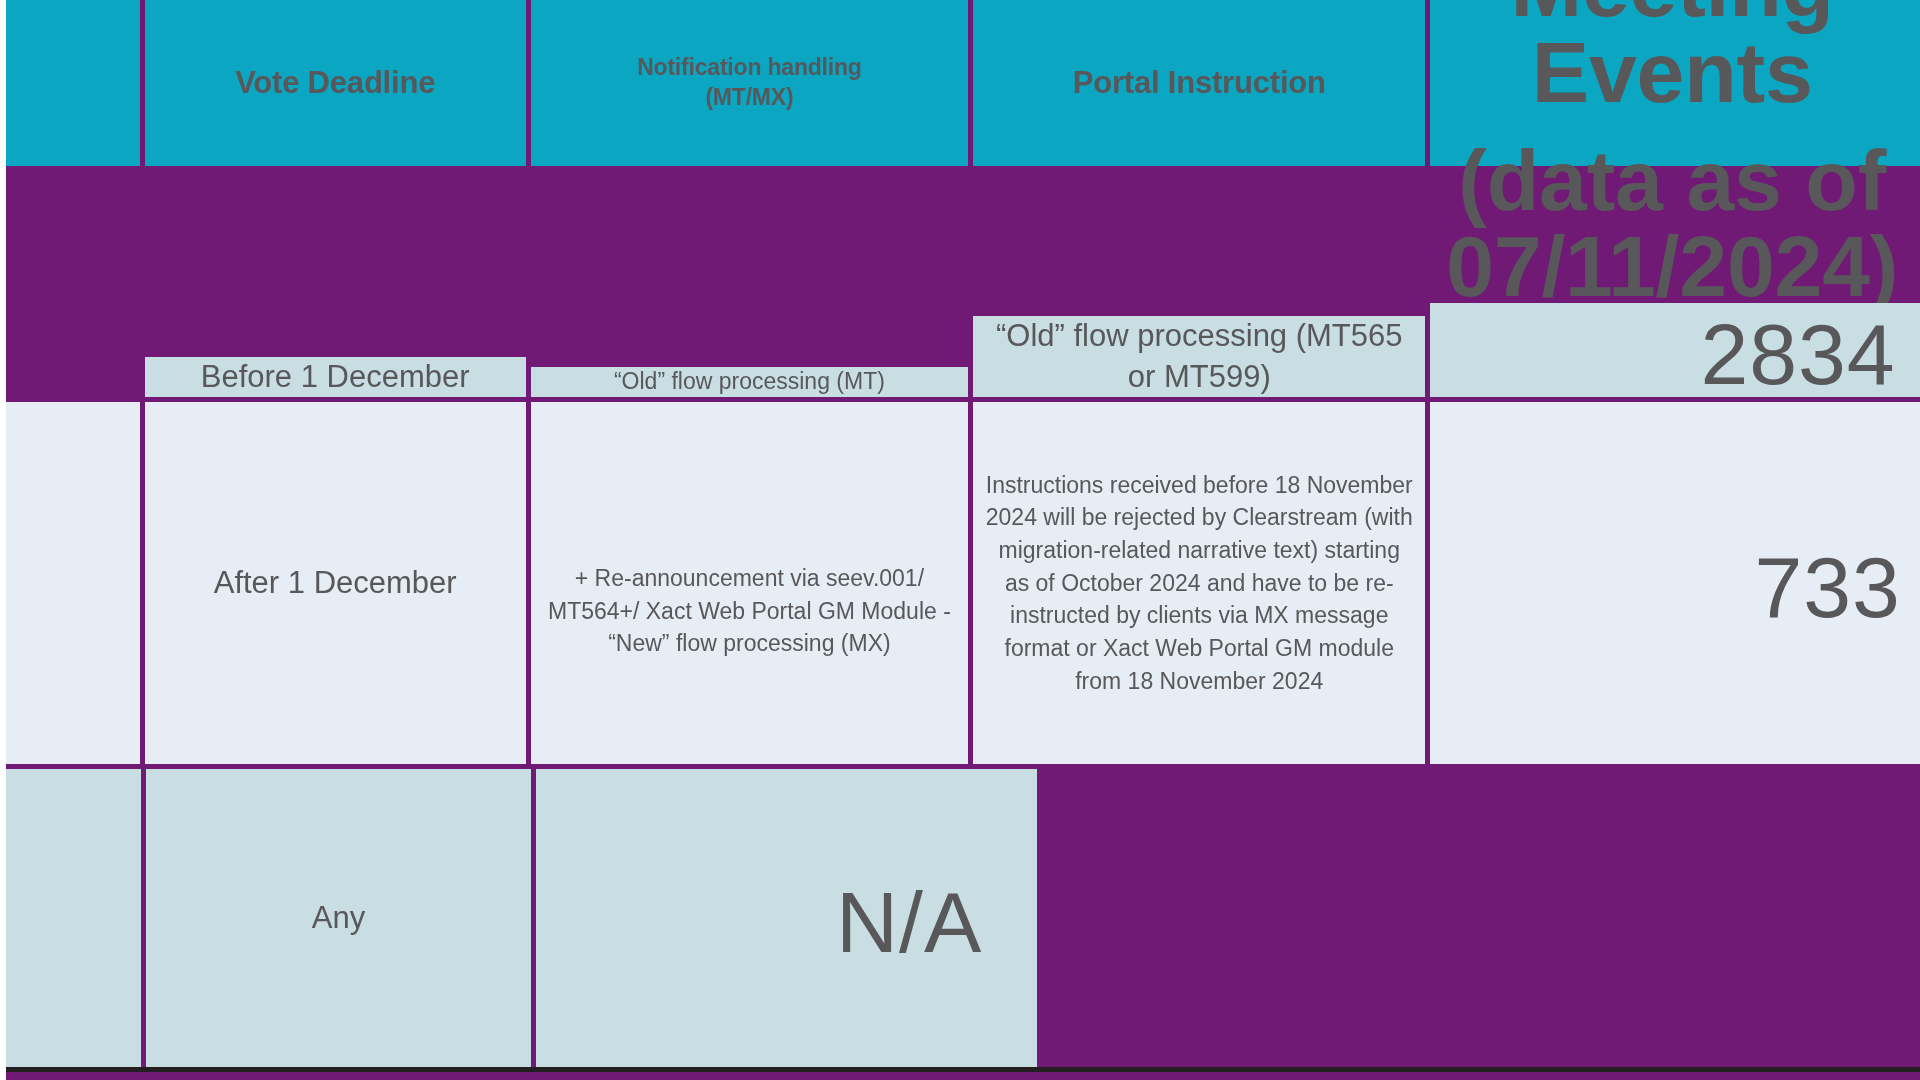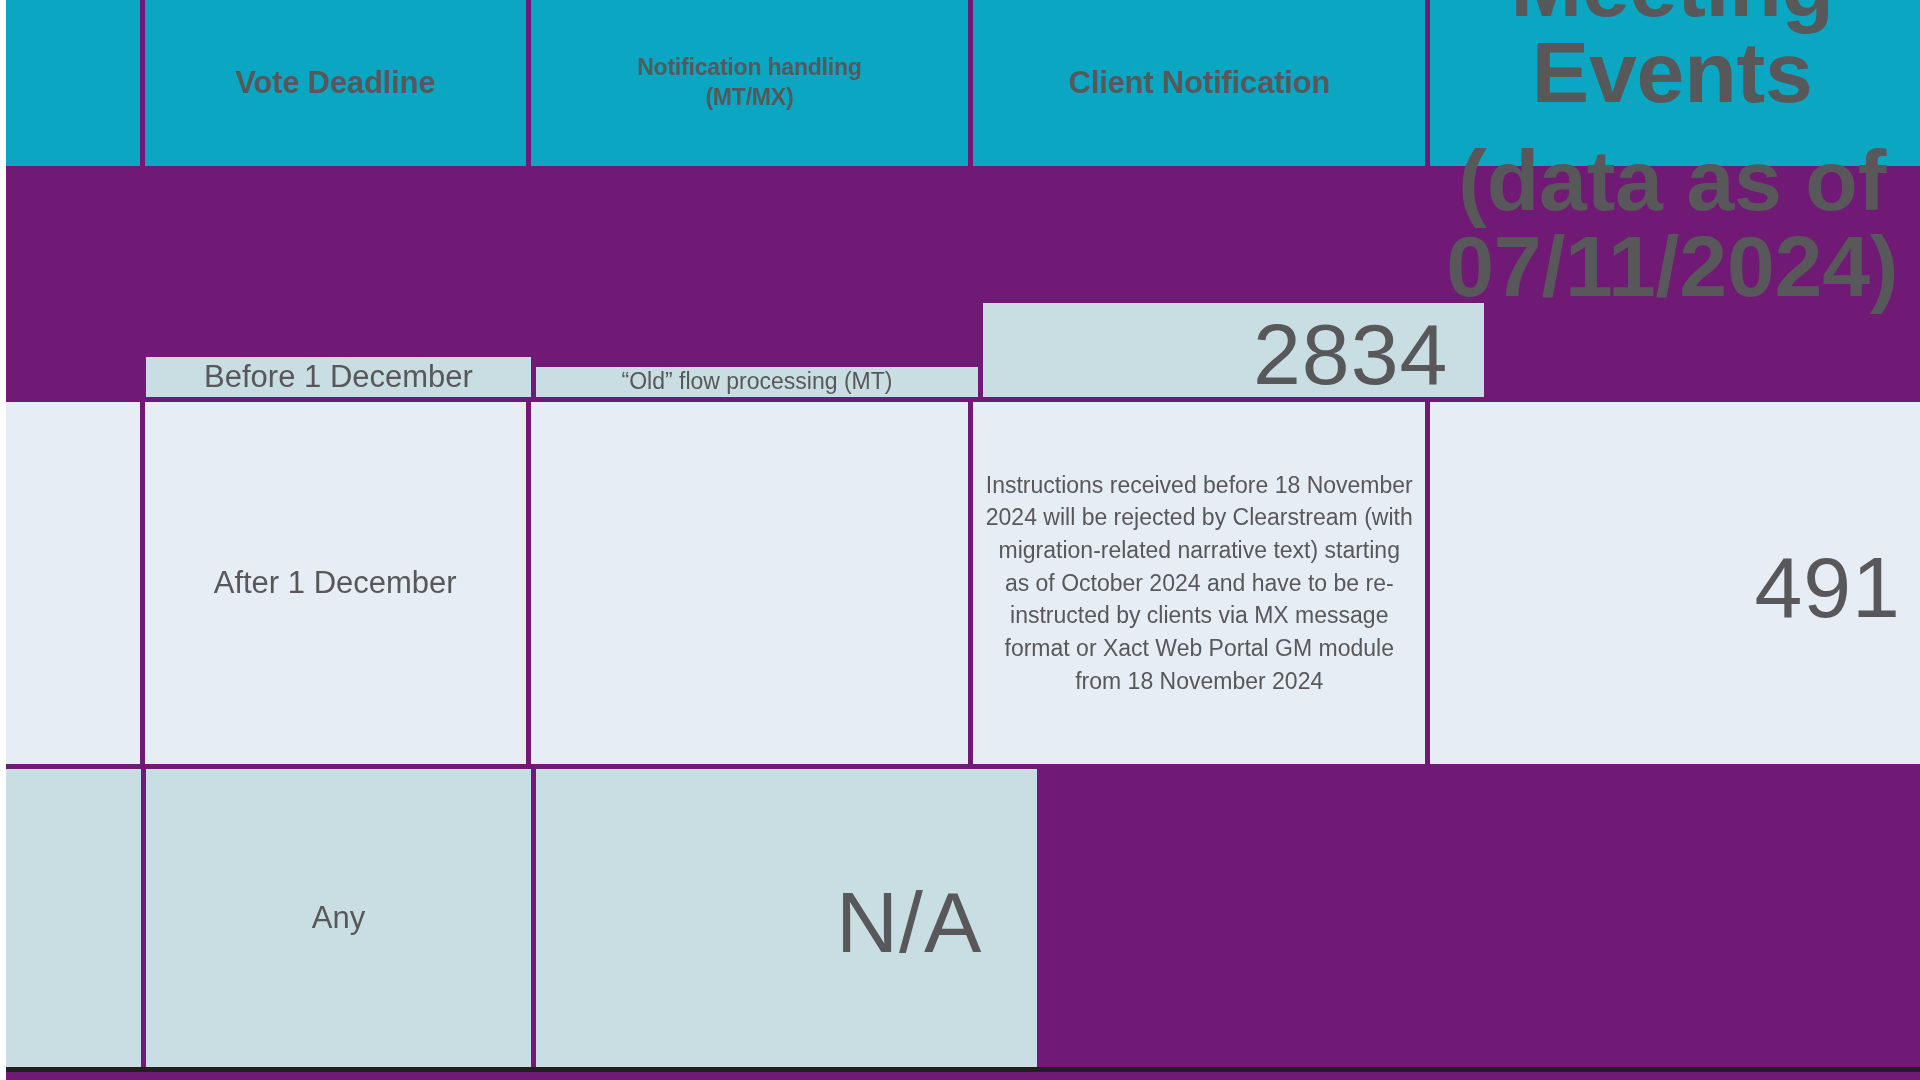--- a/index.html
+++ b/index.html
@@ -160,21 +160,21 @@
 
     <div class="cell c2">
       <span class="hcell-inner">
         <span class="hline">Notification handling</span>
         <span class="hline">(MT/MX)</span>
       </span>
     </div>
 
     <div class="cell c3">
       <span class="hcell-inner">
-        <span class="hline">Client Notification</span>
+        <span class="hline">Portal Instruction</span>
       </span>
     </div>
 
     <div class="cell c4">
       <span class="hcell-inner">
         <span class="hline">Impacted Meeting Events</span>
         <span class="hline gap">(data as of 07/11/2024)</span>
       </span>
     </div>
 
@@ -187,48 +187,52 @@
     </div>
 
     <div class="cell c1">
       <span>Before 1 December</span>
     </div>
 
     <div class="cell c2">
       <span class="para">“Old” flow processing (MT)</span>
     </div>
 
+    <div class="cell c3">
+      <span>“Old” flow processing (MT565 or MT599)</span>
+    </div>
 
     <div class="cell c4">
       <span class="bignum">2834</span>
     </div>
 
   </div>
 
   <div class="row row-2">
 
     <div class="cell c0">
       
     </div>
 
     <div class="cell c1">
       <span>After 1 December</span>
     </div>
 
     <div class="cell c2">
       <span>
+        <span class="para spaced">+ Re-announcement via seev.001/ MT564+/ Xact Web Portal GM Module - “New” flow processing (MX)</span>
       </span>
     </div>
 
     <div class="cell c3">
       <span>Instructions received before 18 November 2024 will be rejected by Clearstream (with migration-related narrative text) starting as of October 2024 and have to be re-instructed by clients via MX message format or Xact Web Portal GM module from 18 November 2024</span>
     </div>
 
     <div class="cell c4">
-      <span class="bignum">491</span>
+      <span class="bignum">733</span>
     </div>
 
   </div>
 
   <div class="row row-3">
 
     <div class="cell c0">
       
     </div>
 

